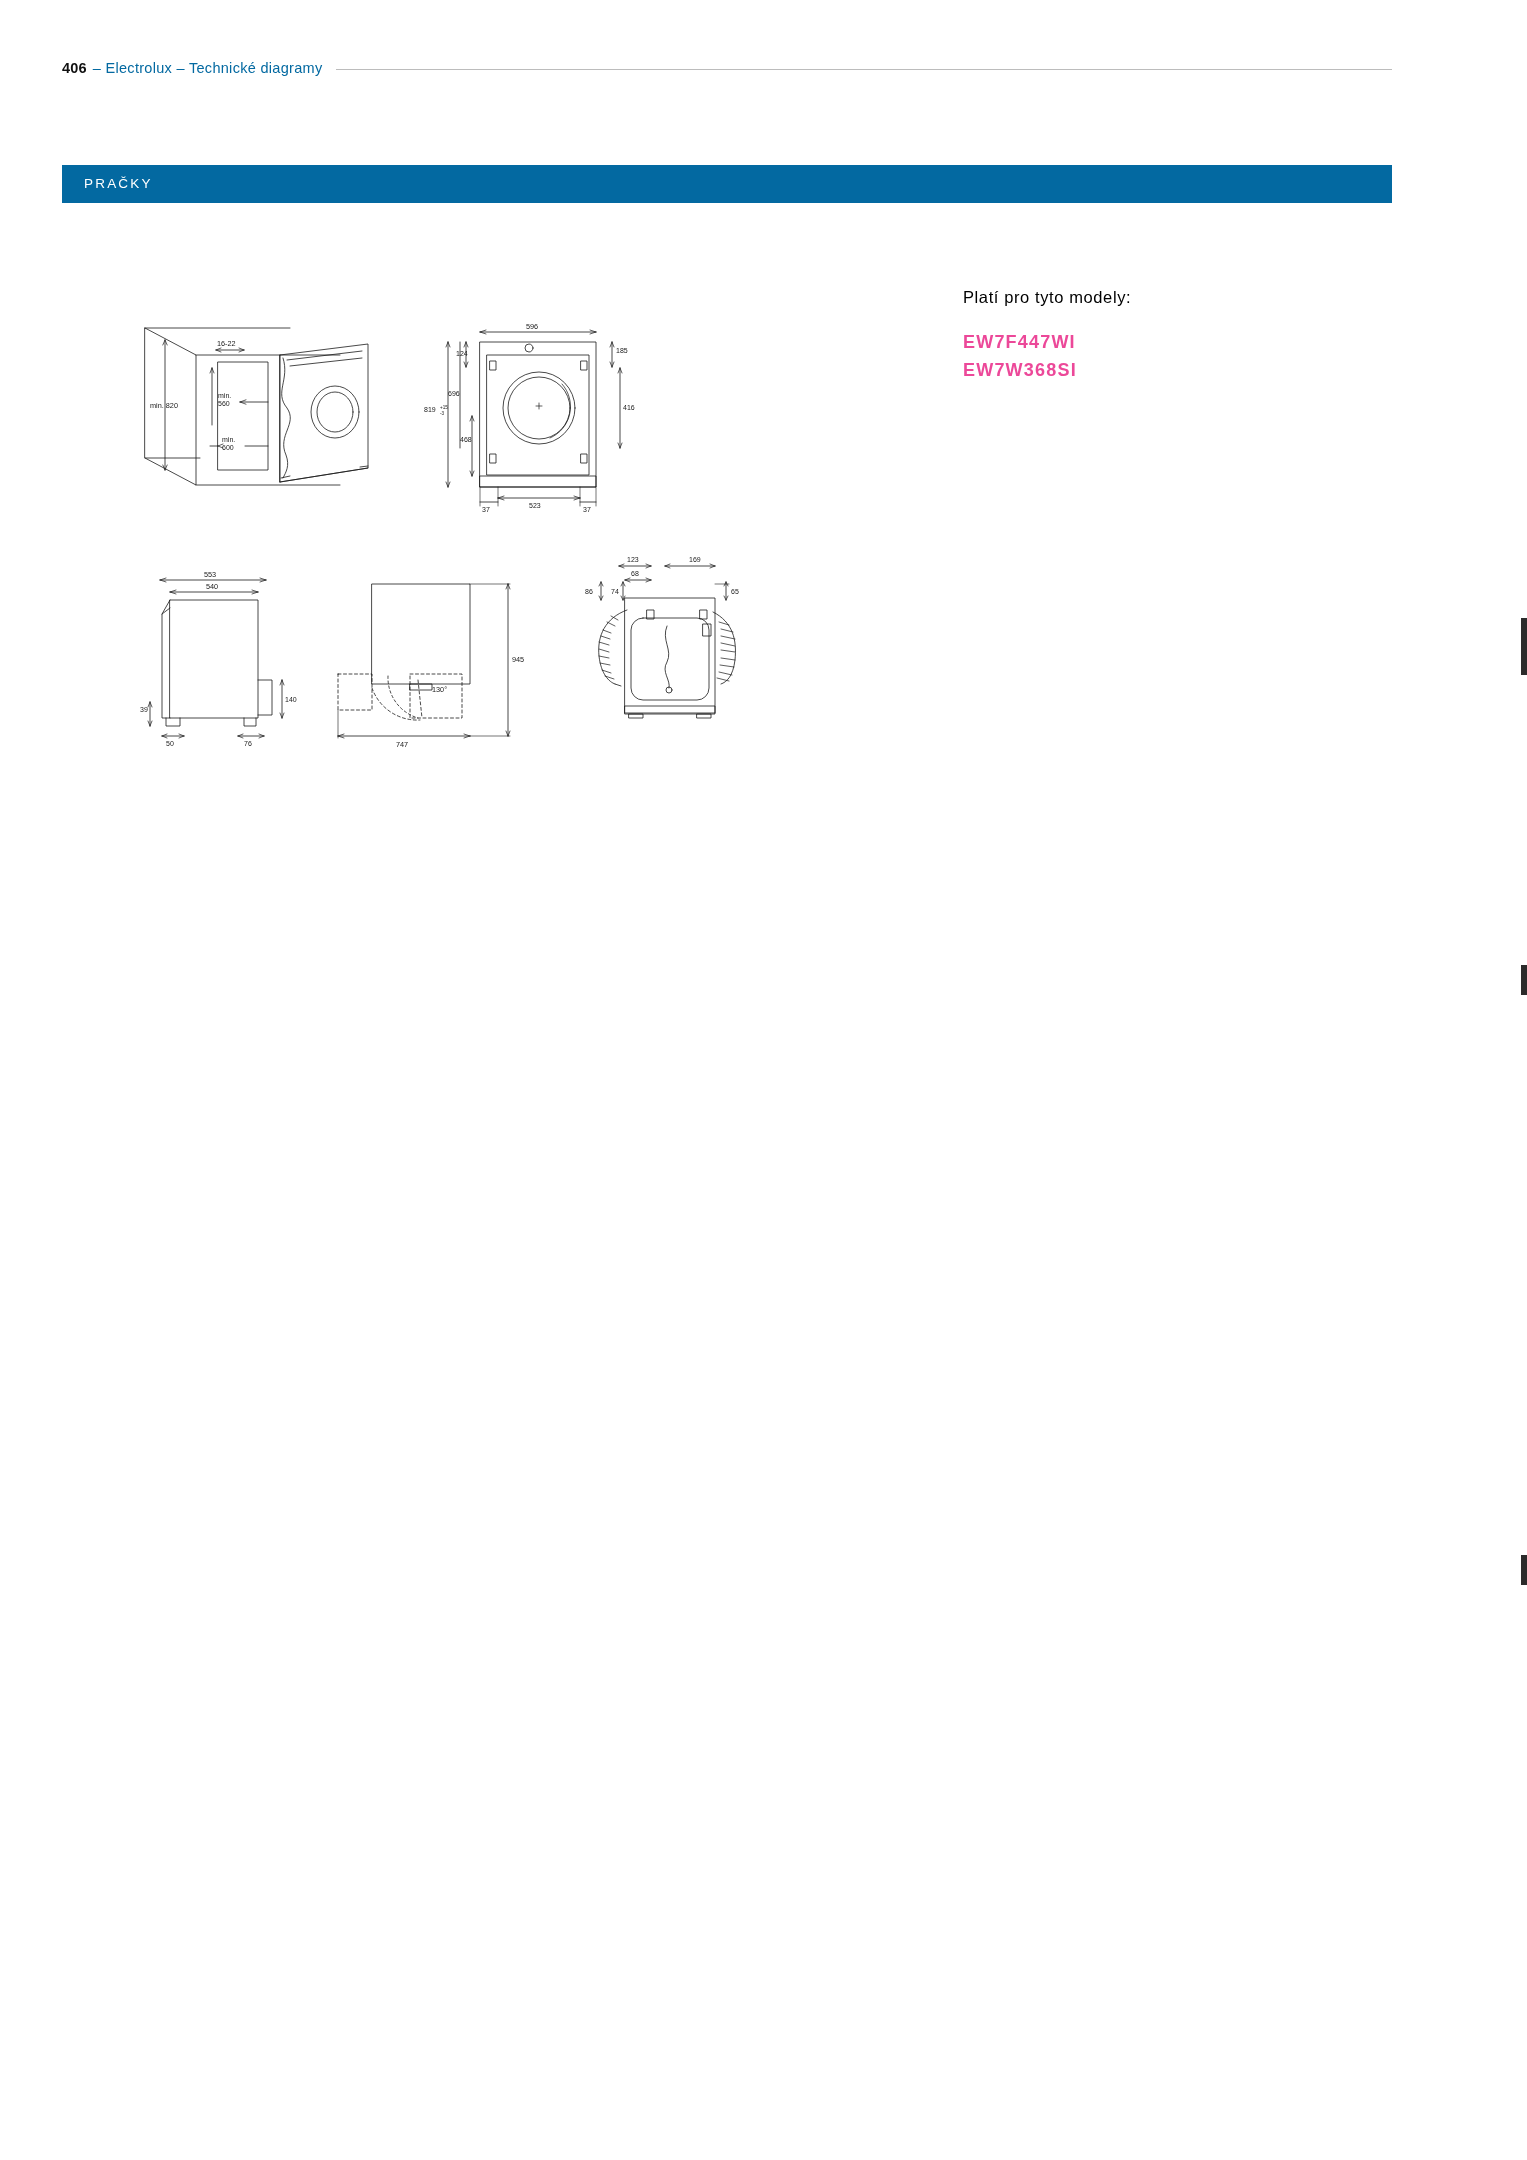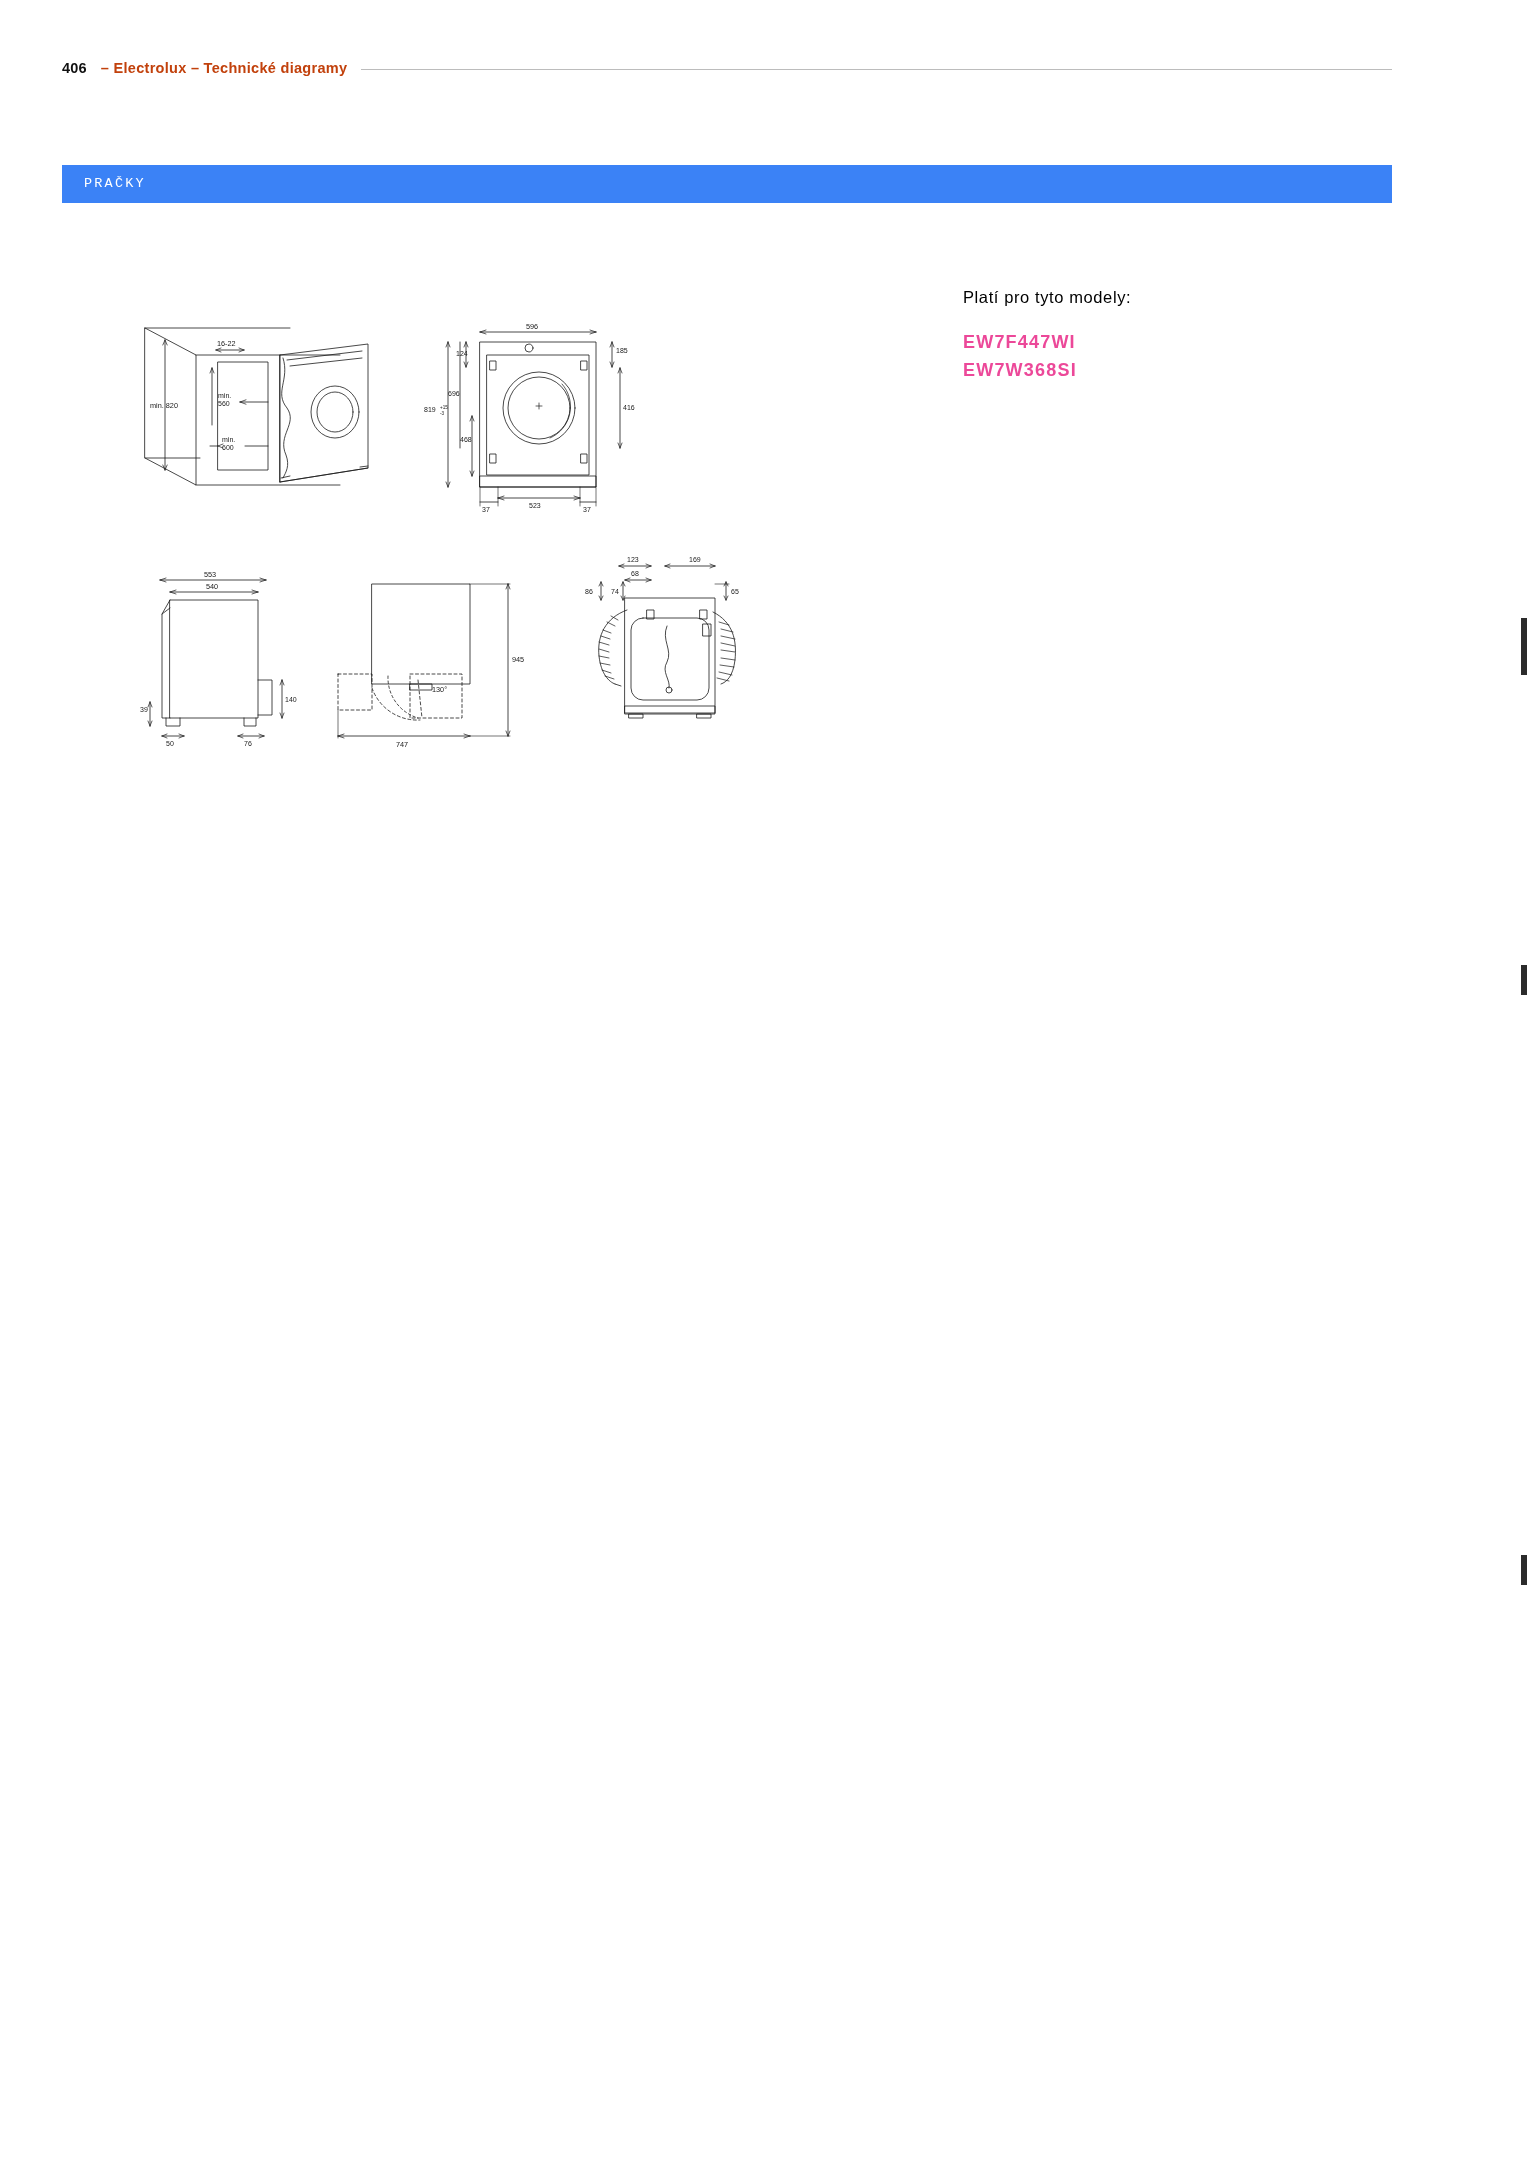--- a/index.html
+++ b/index.html
@@ -28,43 +28,41 @@
     gap: 0;
   }
   .page-number {
     font-size: 14.5px;
     font-weight: bold;
     color: #111;
     letter-spacing: 0.2px;
   }
   .header-text {
     font-size: 14.5px;
-    color: #c2410c;
+    color: #0369a1;
     letter-spacing: 0.3px;
-    margin-left: 14px;
+    margin-left: 6px;
     white-space: nowrap;
-    font-weight: bold;
   }
   .header-rule {
     flex: 1;
     height: 1px;
     background: #bcbcbc;
     margin-left: 14px;
     margin-top: 2px;
   }
 
   
   .section-bar {
     position: absolute;
     left: 62px;
     top: 165px;
     width: 1330px;
     height: 38px;
-    background: #3b82f6;
-    font-family: Liberation Mono, monospace;
+    background: #0369a1;
   }
   .section-bar-label {
     position: absolute;
     left: 22px;
     top: 11px;
     font-size: 13.5px;
     letter-spacing: 2.2px;
     color: #ffffff;
   }
 

